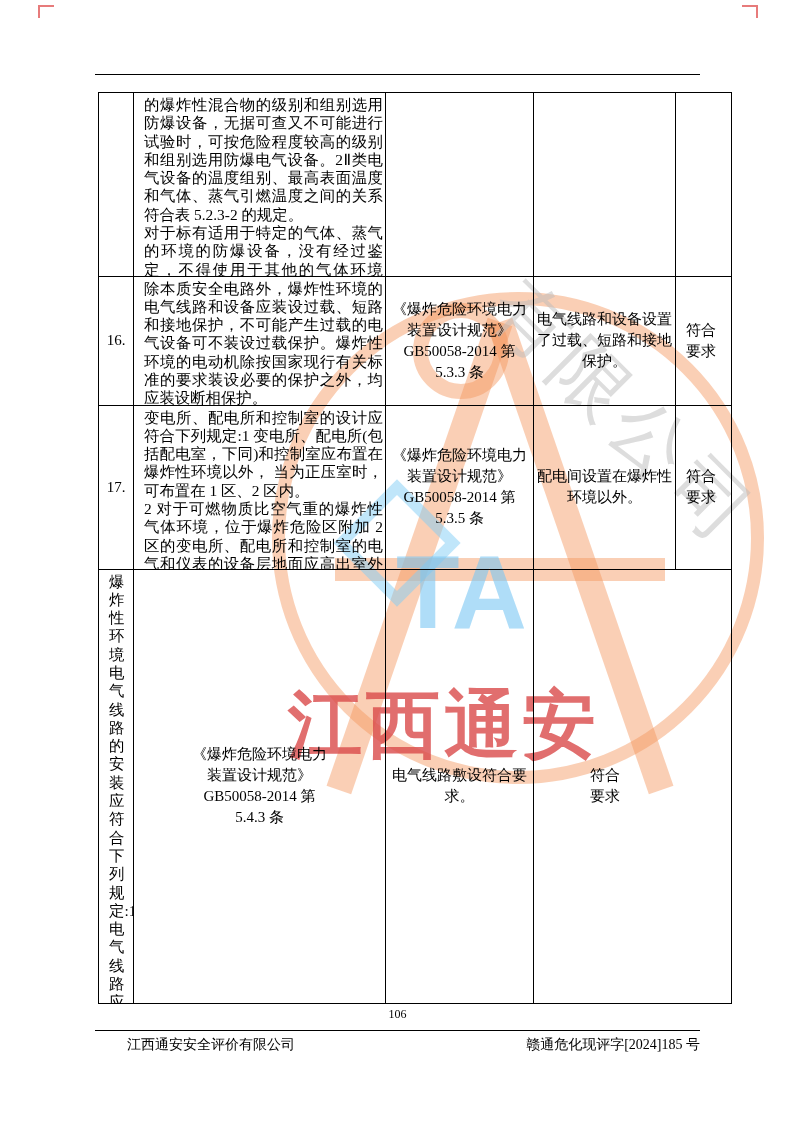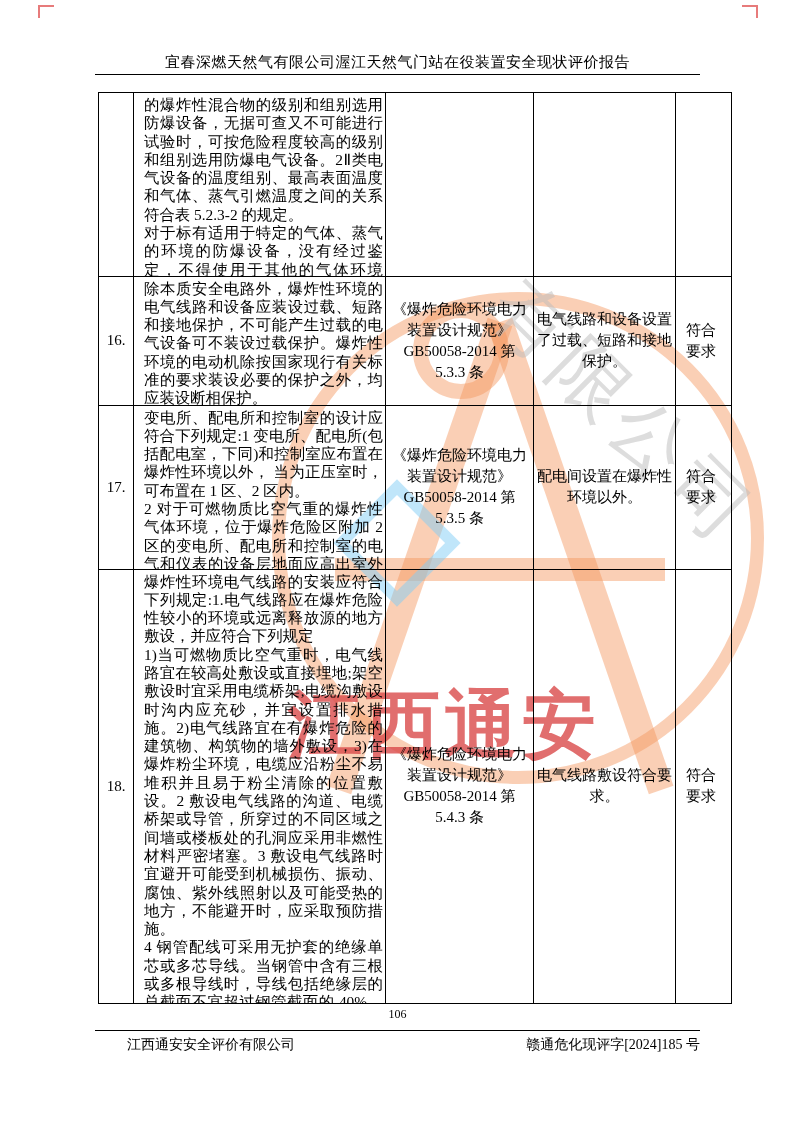--- a/index.html
+++ b/index.html
@@ -63,23 +63,23 @@
   <div class="crop-mark crop-tl"></div>
   <div class="crop-mark crop-tr"></div>
 
   <div class="wm wm-ring"></div>
   <div class="wm wm-apex-ring"></div>
   <div class="wm wm-leg wm-leg-left"></div>
   <div class="wm wm-leg wm-leg-right"></div>
   <div class="wm wm-bar"></div>
   <div class="wm wm-gray">有限公司</div>
   <div class="wm wm-diamond"></div>
+  <div class="wm wm-blue">TA</div>
   <div class="wm wm-red">江西通安</div>
 
-  <div class="header-title">宜春深燃天然气有限公司渥江天然气门站在役装置安全现状评价报告</div>
   <div class="header-rule"></div>
 
   <div class="eval-table">
 
     <div class="t-row r-cont">
       <div class="t-cell c-num"></div>
       <div class="t-cell c-content">的爆炸性混合物的级别和组别选用防爆设备，无据可查又不可能进行试验时，可按危险程度较高的级别和组别选用防爆电气设备。2Ⅱ类电气设备的温度组别、最高表面温度和气体、蒸气引燃温度之间的关系符合表 5.2.3-2 的规定。
 对于标有适用于特定的气体、蒸气的环境的防爆设备，没有经过鉴定，不得使用于其他的气体环境内。</div>
       <div class="t-cell c-center"></div>
       <div class="t-cell c-center"></div>
@@ -105,21 +105,20 @@
       <div class="t-cell c-center">《爆炸危险环境电力
 装置设计规范》
 GB50058-2014 第
 5.3.5 条</div>
       <div class="t-cell c-center">配电间设置在爆炸性环境以外。</div>
       <div class="t-cell c-center">符合
 要求</div>
     </div>
 
     <div class="t-row r-18">
-      <div class="t-cell c-num">18.</div>
       <div class="t-cell c-content">爆炸性环境电气线路的安装应符合下列规定:1.电气线路应在爆炸危险性较小的环境或远离释放源的地方敷设，并应符合下列规定
 1)当可燃物质比空气重时，电气线路宜在较高处敷设或直接埋地;架空敷设时宜采用电缆桥架;电缆沟敷设时沟内应充砂，并宜设置排水措施。2)电气线路宜在有爆炸危险的建筑物、构筑物的墙外敷设，3)在爆炸粉尘环境，电缆应沿粉尘不易堆积并且易于粉尘清除的位置敷设。2 敷设电气线路的沟道、电缆桥架或导管，所穿过的不同区域之间墙或楼板处的孔洞应采用非燃性材料严密堵塞。3 敷设电气线路时宜避开可能受到机械损伤、振动、腐蚀、紫外线照射以及可能受热的地方，不能避开时，应采取预防措施。
 4 钢管配线可采用无护套的绝缘单芯或多芯导线。当钢管中含有三根或多根导线时，导线包括绝缘层的总截面不宜超过钢管截面的 40%。钢管应采用低压流体输送用镀锌焊接钢管。钢管连接的螺纹部分应涂以铅油或磷化</div>
       <div class="t-cell c-center">《爆炸危险环境电力
 装置设计规范》
 GB50058-2014 第
 5.4.3 条</div>
       <div class="t-cell c-center">电气线路敷设符合要求。</div>
       <div class="t-cell c-center">符合
 要求</div>

